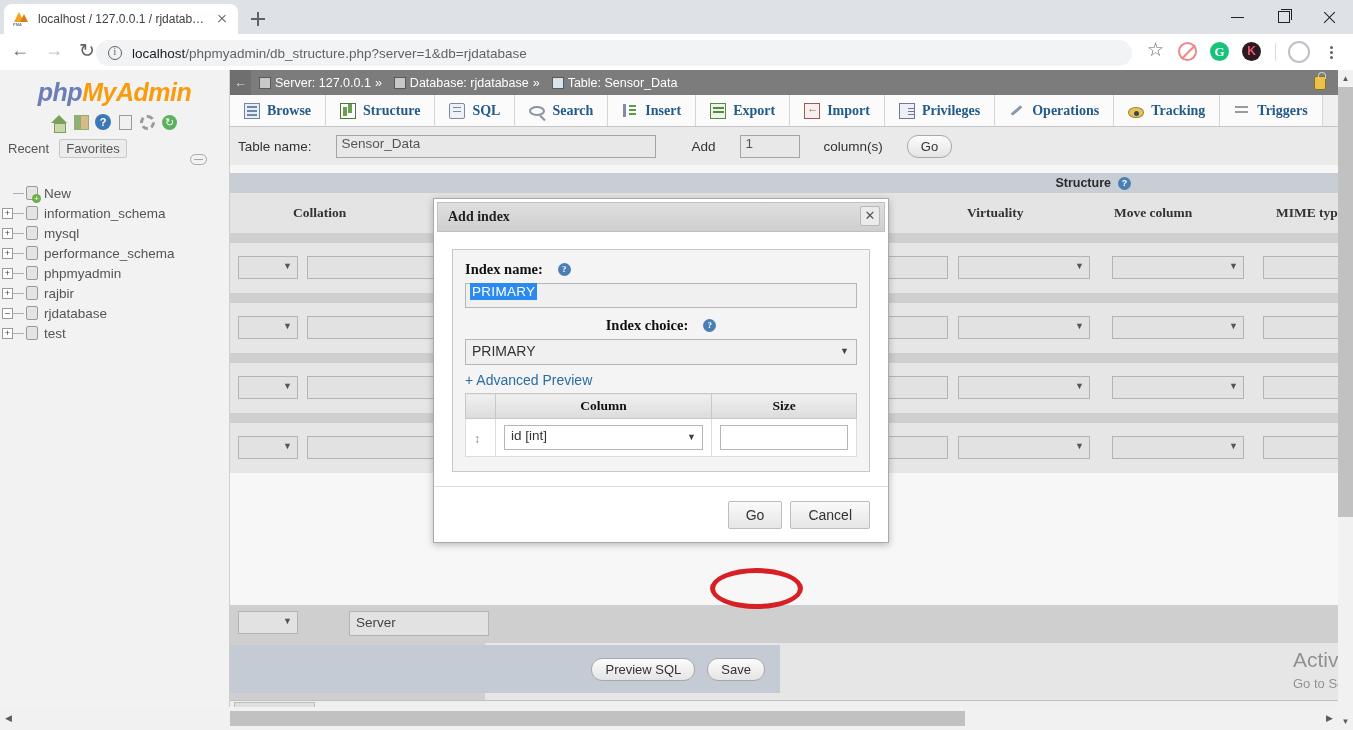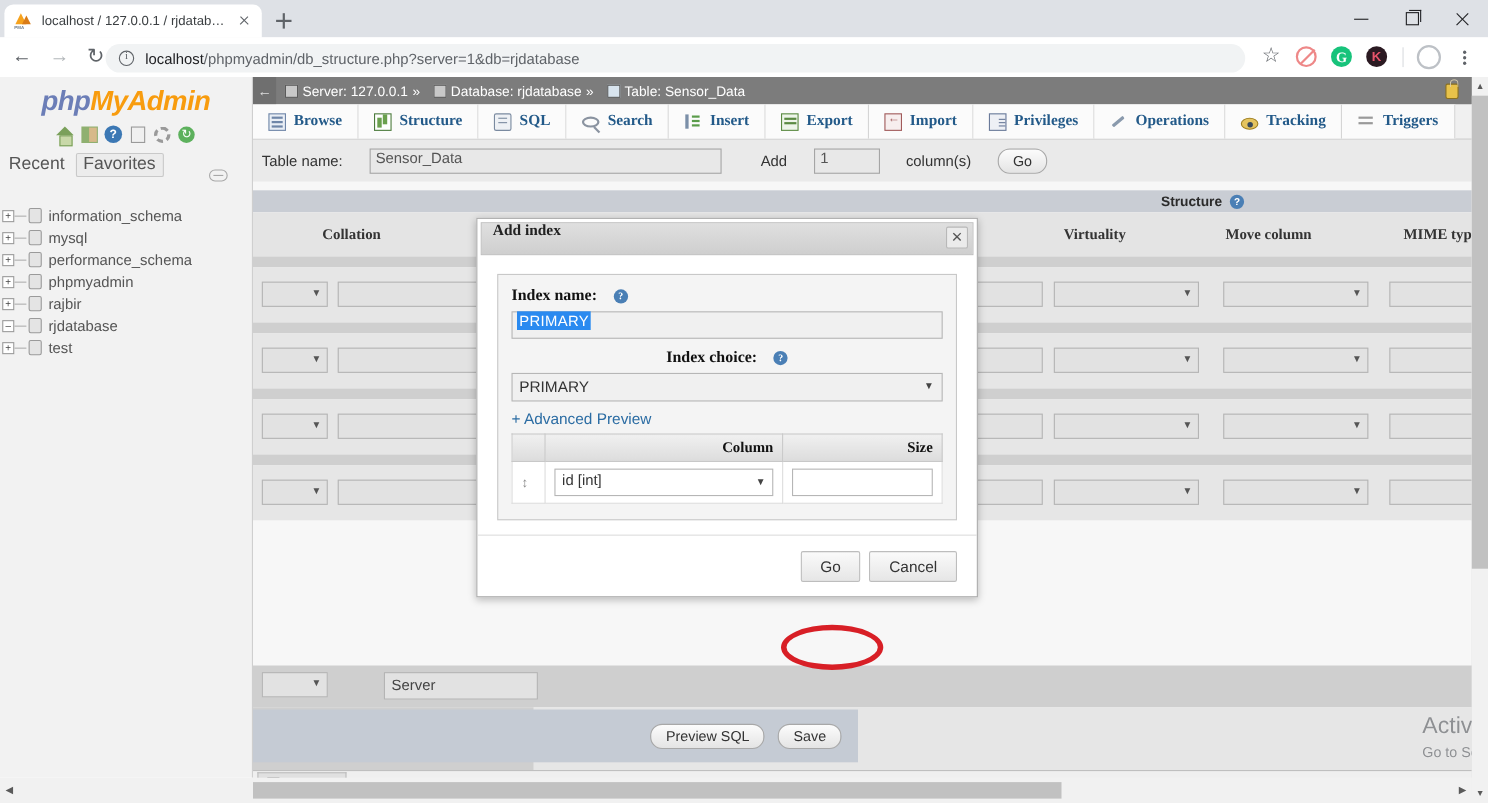--- a/index.html
+++ b/index.html
@@ -129,21 +129,21 @@
     font-weight:bold;text-align:center;line-height:16px;position:absolute;top:0;}
   .ico-doc { width:13px;height:15px;background:#f0f0f0;border:1px solid #9a9a9a;position:absolute;top:1px;left:2px;}
   .ico-gear { width:15px;height:15px;border-radius:50%;border:3px dashed #9a9a9a;position:absolute;top:1px;left:1px;}
   .ico-reload { width:15px;height:15px;border-radius:50%;background:#5db15d;color:#fff;font-size:11px;
     text-align:center;line-height:15px;position:absolute;top:1px;left:1px;}
 
   .pma-recent {
     margin-top: 8px; display: flex; gap: 4px; padding-left: 2px; align-items: center;
   }
   .pma-recent span {
-    font-size: 16px; color: #555; padding: 1px 6px; border: 1px solid #c9c9c9;
+    font-size: 13px; color: #555; padding: 1px 6px; border: 1px solid #c9c9c9;
     background: #ececec; border-radius: 2px;
   }
   .pma-recent span.plain { border: none; background: none; }
   .pma-linkico {
     position: absolute; right: 22px; top: 84px; width: 17px; height: 11px;
     border: 1.5px solid #a8a8a8; border-radius: 6px;
   }
   .pma-linkico::after { content:''; position:absolute; left:3px; top:3.5px; width:9px; height:1.5px; background:#a8a8a8;}
 
   .db-tree { margin-top: 25px; font-size: 13.5px; color: #555; }
@@ -303,42 +303,42 @@
 
   
   .modal-overlay { position: absolute; left: 0; top: 0; width: 1123px; height: 660px;
     pointer-events: none; }
   .modal {
     position: absolute; left: 203px; top: 128px; width: 456px; height: 345px;
     background: #fff; border: 1px solid #aaa; box-shadow: 0 2px 7px rgba(0,0,0,0.25);
   }
   .modal-title {
     height: 30px; background: linear-gradient(#dfdfdf,#cfcfcf); border-bottom: 1px solid #b5b5b5;
-    display: flex; padding: 0 10px; position: relative;
+    display: flex; align-items: center; padding: 12px 10px; position: relative;
     margin: 3px; border: 1px solid #c0c0c0;
   }
   .modal-title-text { font-size: 14px; font-weight: bold; color: #222;
     font-family: "Liberation Serif", serif; }
   .modal-close { position: absolute; right: 4px; top: 3px; width: 20px; height: 20px;
     border: 1px solid #b8b8b8; background: #ebebeb; color: #555; font-size: 13px;
     text-align: center; line-height: 18px; border-radius: 2px; }
   .modal-body { padding: 14px 18px 0 18px; }
   .fieldset { border: 1px solid #c8c8c8; background: #f4f4f4; padding: 11px 12px 14px 12px; }
   .lbl { font-size: 14.5px; font-weight: bold; color: #111; display: flex; align-items: center;
     gap: 8px; font-family: "Liberation Serif", serif; }
   .idx-input { width: 100%; height: 25px; margin-top: 5px; border: 1px solid #b6b6b6;
     background: #f0f0f0; font-size: 13.5px; padding: 0 4px; }
   .idx-input .hl { background: #2a8af0; color: #fff; padding: 1px 2px; letter-spacing: 0.3px; }
   .idx-select { width: 100%; height: 26px; margin-top: 5px; border: 1px solid #b6b6b6;
     background: #f0f0f0; font-size: 14px; color: #333; padding: 3px 6px; position: relative; }
   .idx-select::after { content: '\25BC'; position: absolute; right: 7px; top: 6px; font-size: 9px; color: #444; }
   .adv-link { color: #2b6ca3; font-size: 14px; margin-top: 7px; display: inline-block; }
   .cols-table { width: 100%; margin-top: 4px; border-collapse: collapse; background: #fff; }
   .cols-table th { background: linear-gradient(#f0f0f0,#dcdcdc); border: 1px solid #c8c8c8;
-    font-size: 13.5px; font-weight: bold; text-align: right; padding: 4px 8px; color: #111;
+    font-size: 13.5px; font-weight: bold; text-align: center; padding: 4px 8px; color: #111;
     font-family: "Liberation Serif", serif; }
   .cols-table td { border: 1px solid #ddd; padding: 6px 8px; background: #fff; }
   .drag-ico { color: #888; font-size: 12px; }
   .col-select { width: 100%; height: 25px; border: 1px solid #b6b6b6; background: #fff;
     font-size: 13.5px; color: #333; padding: 2px 6px; position: relative; }
   .col-select::after { content: '\25BC'; position: absolute; right: 6px; top: 6px; font-size: 9px; color: #444; }
   .size-input { width: 100%; height: 25px; border: 1px solid #b6b6b6; background: #fff; }
   .modal-footer { position: absolute; left: 0; bottom: 0; width: 100%; height: 56px;
     border-top: 1px solid #ddd; display: flex; align-items: center; justify-content: flex-end;
     gap: 8px; padding-right: 18px; }
@@ -429,20 +429,26 @@
       <span class="pmi">
           <span class="ico-reload">↻</span>
         </span>
     </div>
     <div class="pma-recent">
       <span class="plain">Recent</span>
       <span>Favorites</span>
     </div>
     <div class="pma-linkico"></div>
     <div class="db-tree">
+      <div class="db-row">
+        <span class="tree-pm empty"></span>
+        <span class="tree-dash"></span>
+        <span class="db-ico newdb"></span>
+        <span>New</span>
+      </div>
       <div class="db-row">
         <span class="tree-pm">+</span>
         <span class="tree-dash"></span>
         <span class="db-ico"></span>
         <span>information_schema</span>
       </div>
       <div class="db-row">
         <span class="tree-pm">+</span>
         <span class="tree-dash"></span>
         <span class="db-ico"></span>

